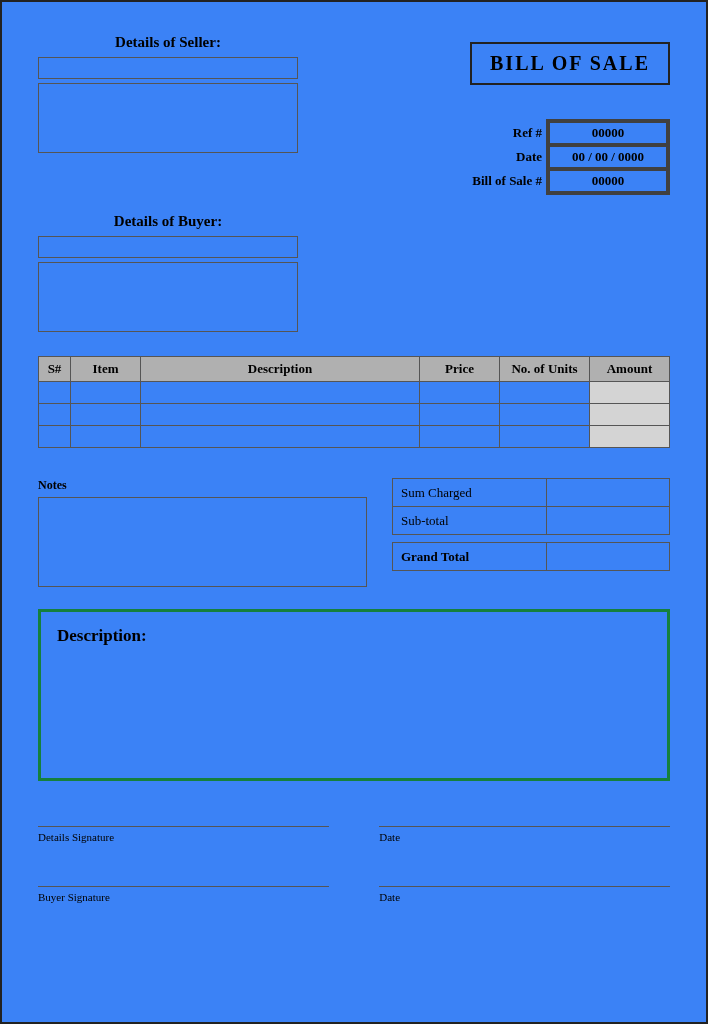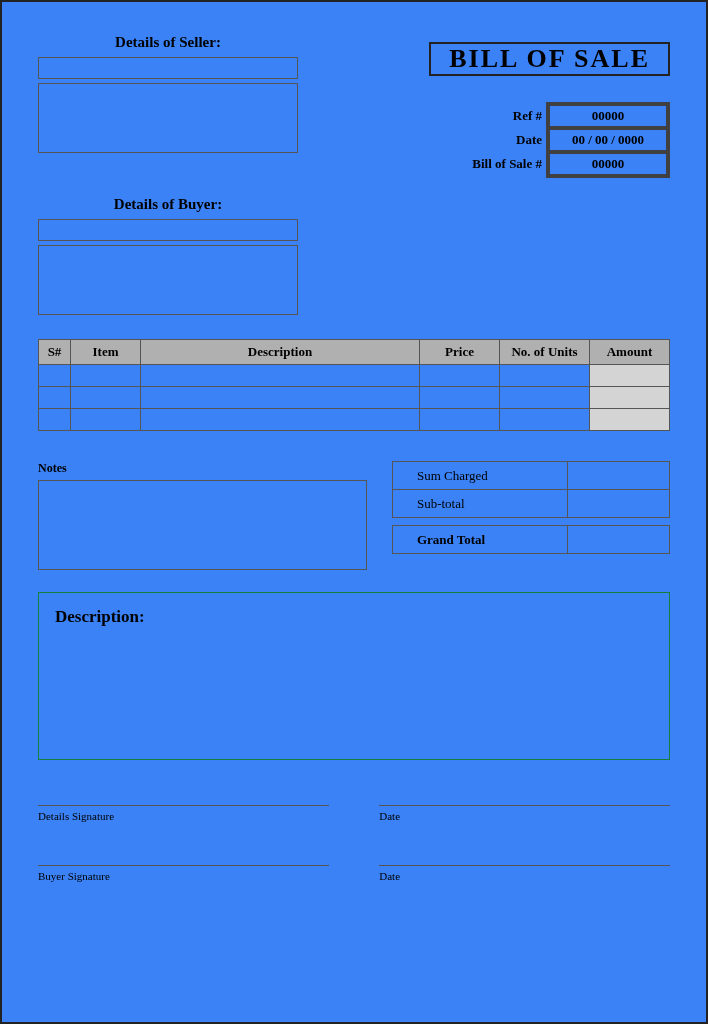--- a/index.html
+++ b/index.html
@@ -54,26 +54,26 @@
     .bill-title-block {
       flex: 0 0 auto;
       display: flex;
       flex-direction: column;
       align-items: flex-end;
       justify-content: flex-start;
       padding-top: 8px;
     }
     .bill-title {
       border: 2.5px solid #222;
-      padding: 0 18px;
-      font-size: 26px;
+      padding: 8px 18px;
+      font-size: 20px;
       font-weight: 900;
       letter-spacing: 2px;
       text-align: center;
-      margin-bottom: 26px;
+      margin-bottom: 34px;
     }
     .ref-table {
       border-collapse: collapse;
       font-size: 13px;
     }
     .ref-table td {
       padding: 2px 4px;
     }
     .ref-table td.ref-label {
       text-align: right;
@@ -143,21 +143,21 @@
       flex: 0 0 auto;
       width: 44%;
     }
     .totals-table {
       width: 100%;
       border-collapse: collapse;
       font-size: 13px;
     }
     .totals-table td {
       border: 1px solid #555;
-      padding: 5px 24px;
+      padding: 5px 8px;
       height: 28px;
     }
     .totals-table td.total-label {
       font-weight: normal;
     }
     .totals-table td.total-value {
       text-align: right;
       min-width: 70px;
     }
     .totals-table tr.grand-row td {
@@ -165,21 +165,21 @@
     }
     .totals-table tr.spacer-row td {
       border: none;
       height: 8px;
       padding: 0;
     }
 
     
     .description-section {
       margin-top: 22px;
-      border: 1px solid #15803d;
+      border: 3px solid #15803d;
       padding: 14px 16px;
       min-height: 160px;
     }
     .desc-title {
       font-size: 17px;
       font-weight: bold;
       margin-bottom: 8px;
     }
     .desc-content {
       min-height: 110px;

